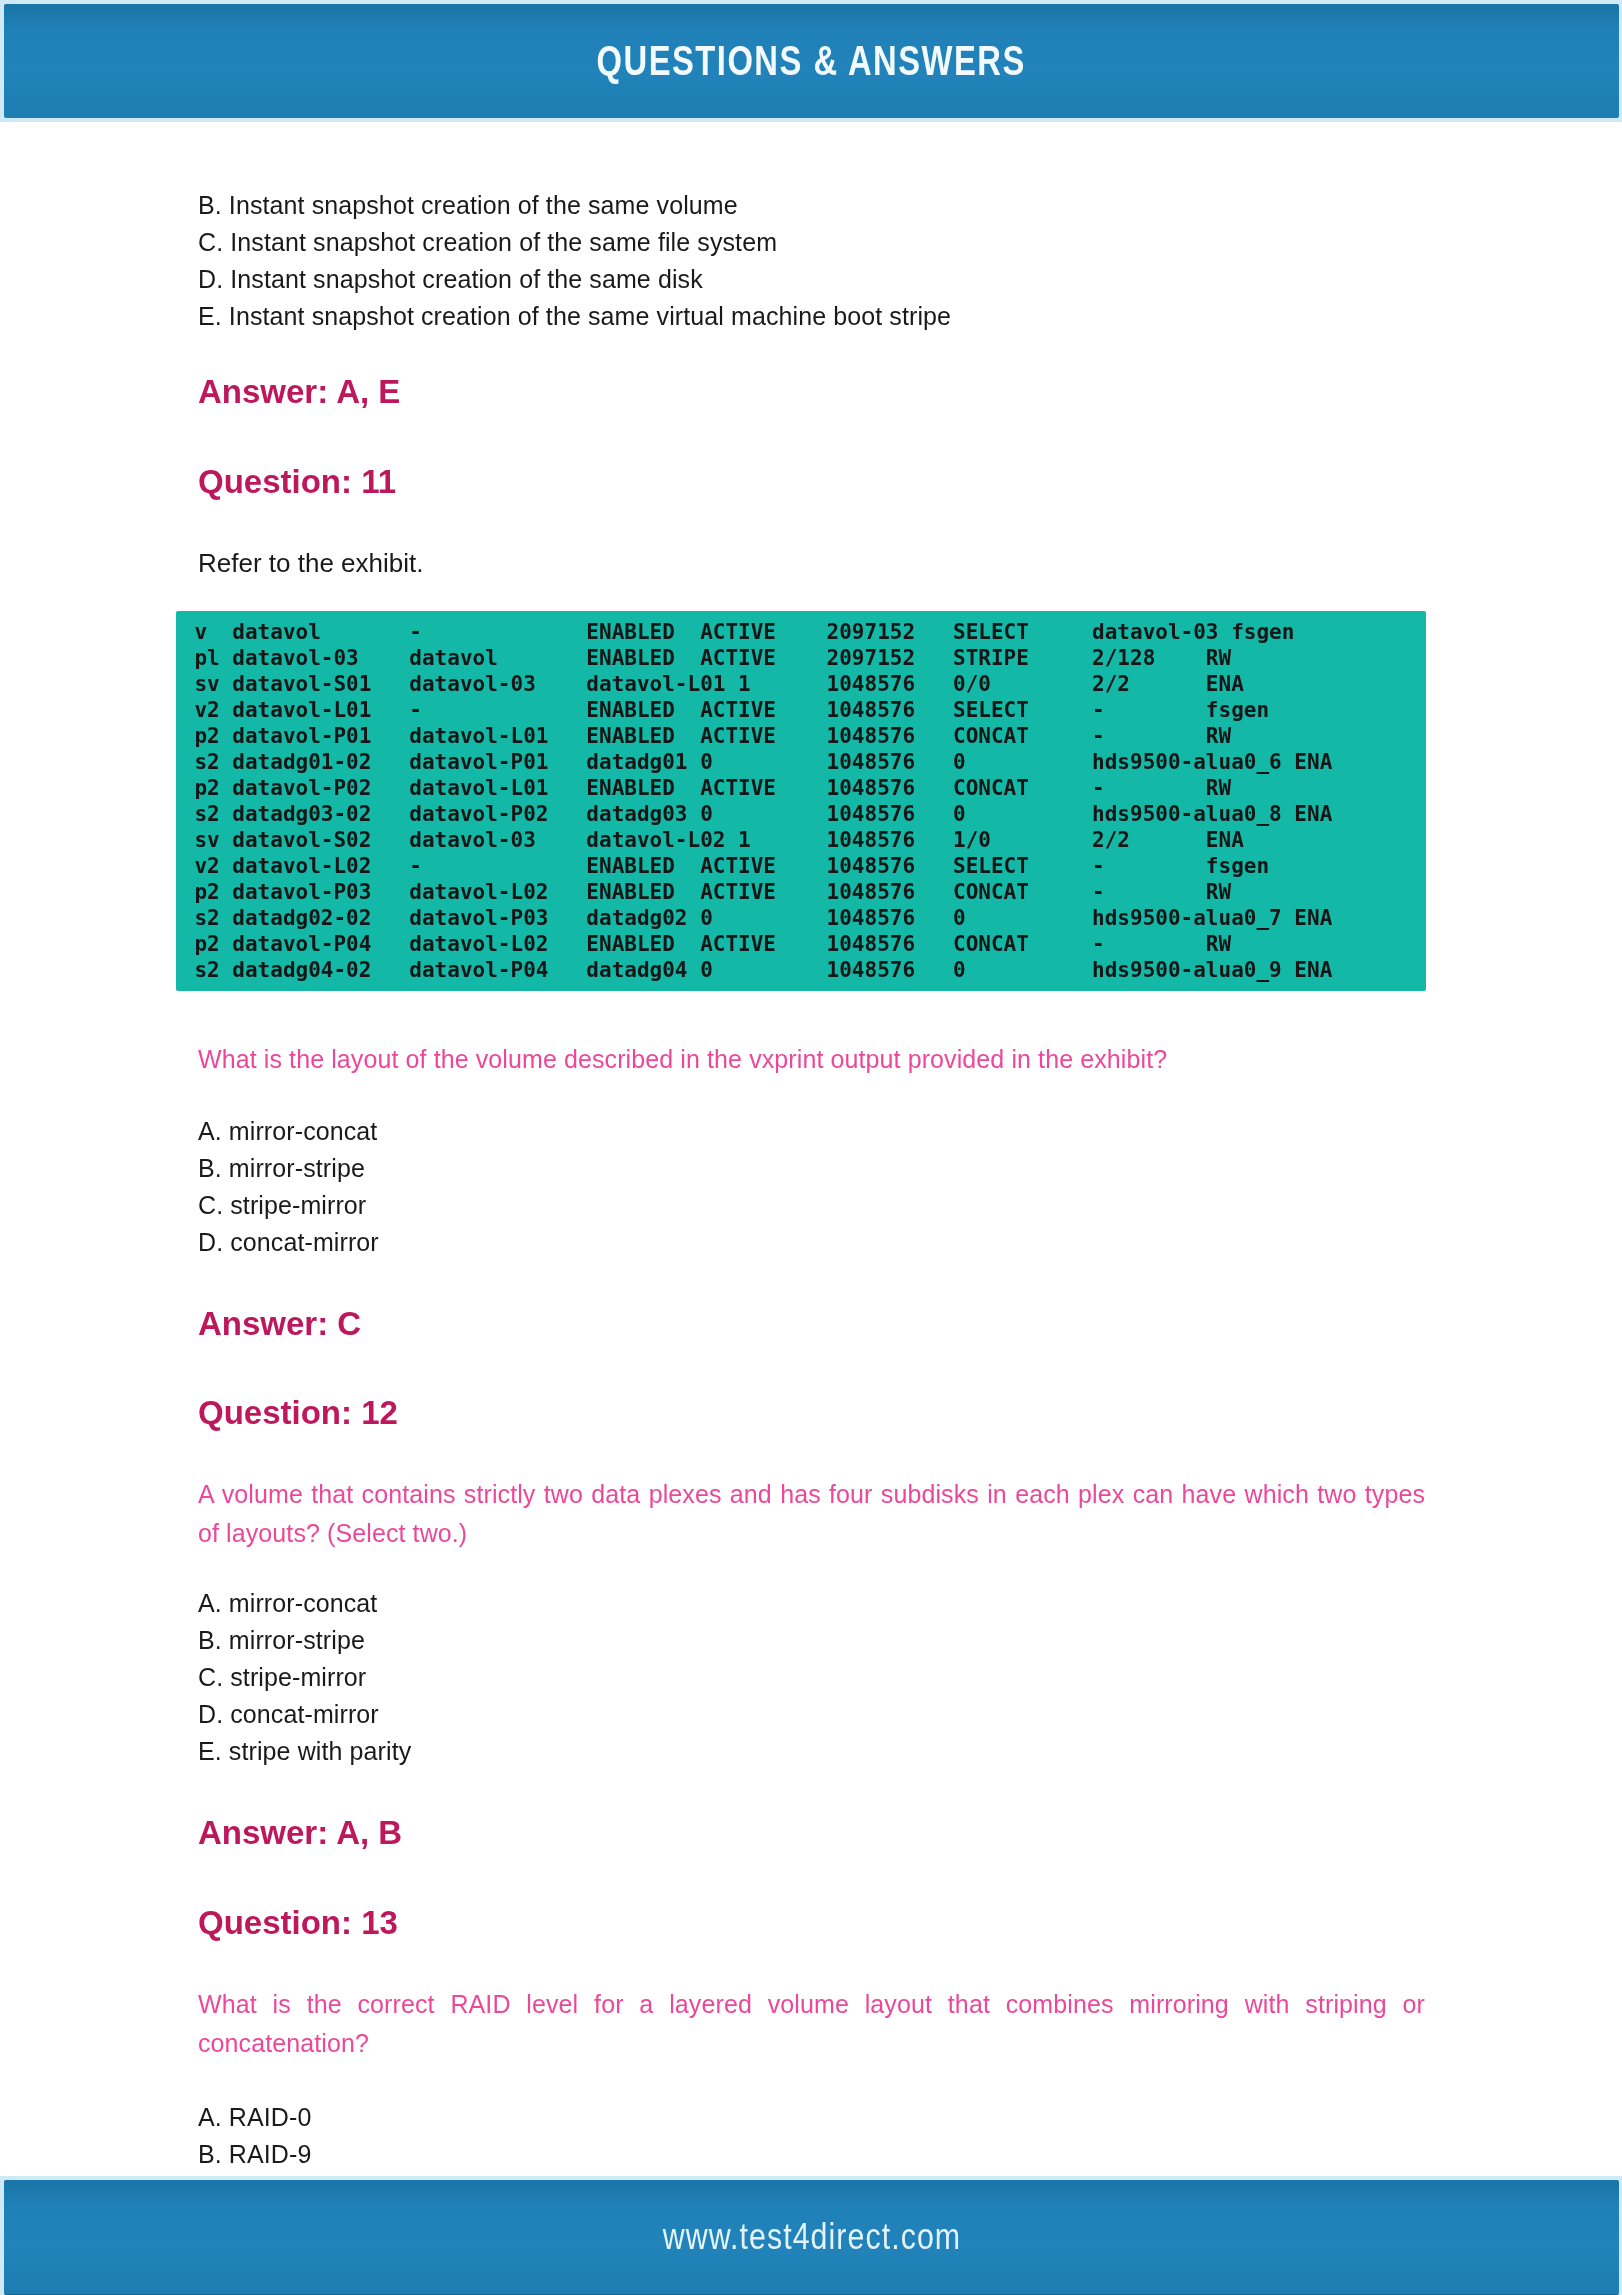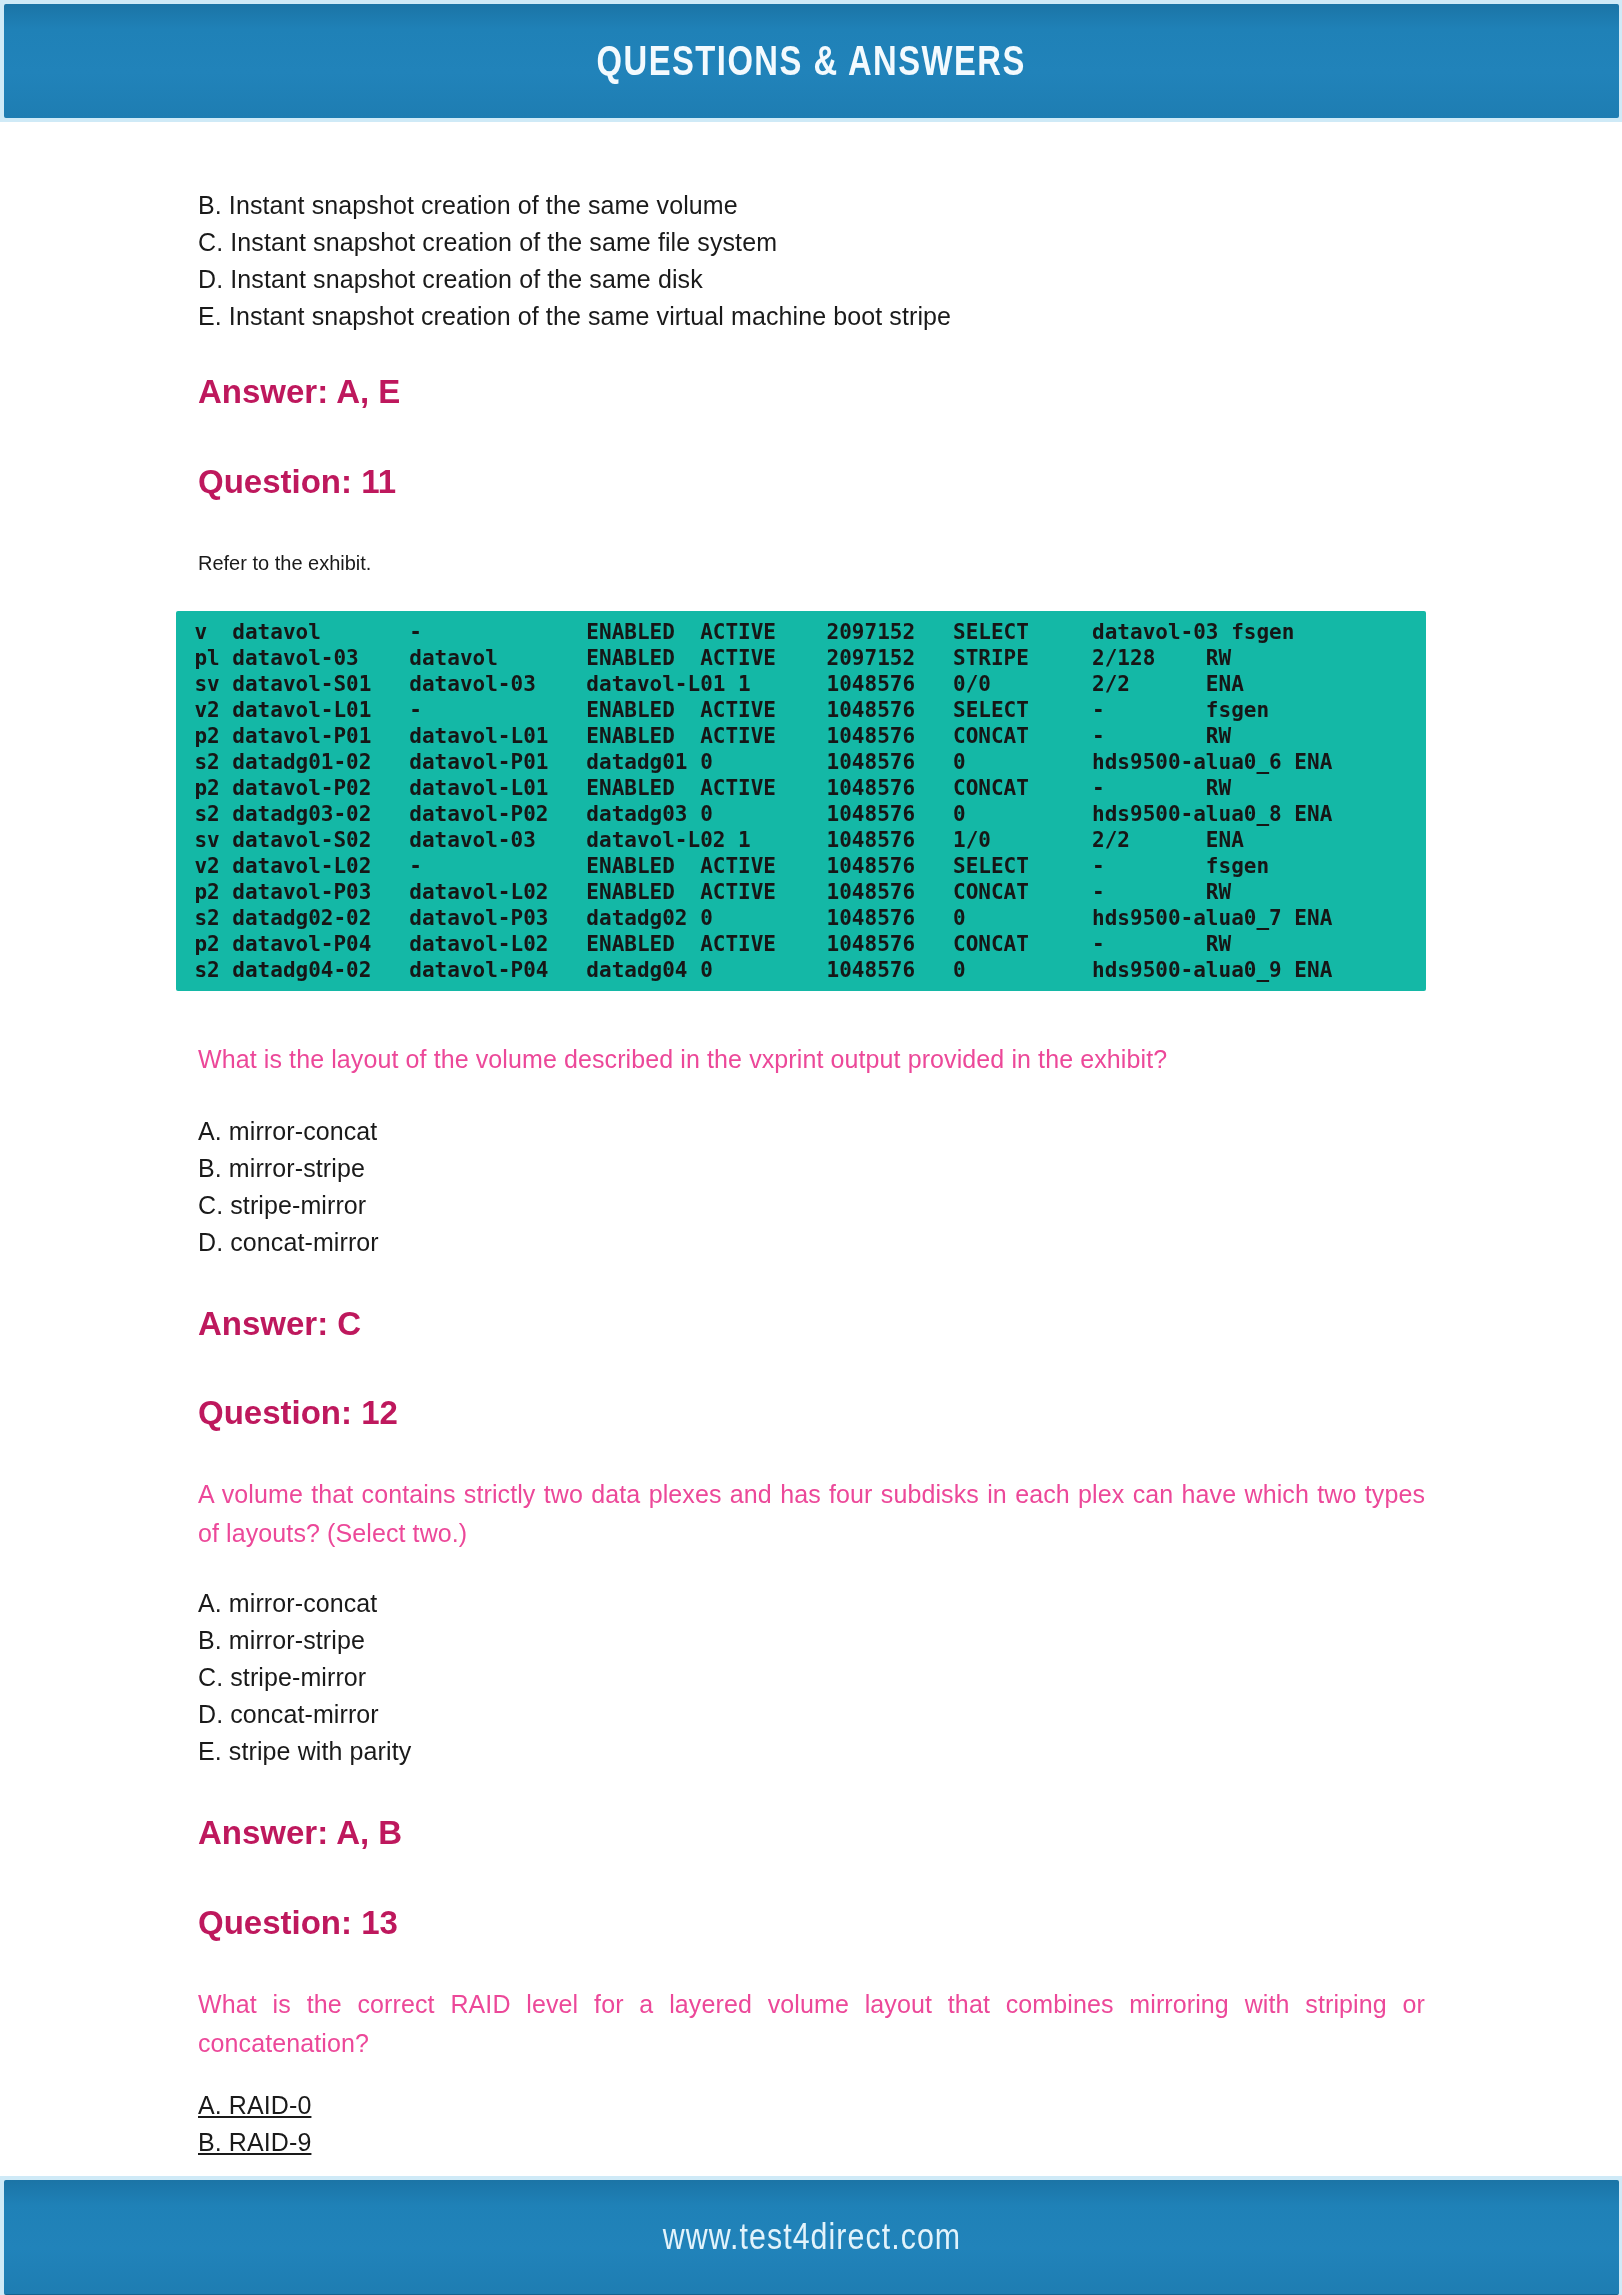--- a/index.html
+++ b/index.html
@@ -63,21 +63,21 @@
   .opt-block { font-size: 25px; line-height: 37px; letter-spacing: 0.1px; color: #1a1a1a; }
   .opt { white-space: nowrap; }
 
   .h-answer, .h-question {
     font-size: 33px;
     line-height: 41px;
     font-weight: 700;
     color: #be185d;
     white-space: nowrap;
   }
-  .refer-line { font-size: 20px; line-height: 37px; color: #1a1a1a; }
+  .refer-line { font-size: 26px; line-height: 37px; color: #1a1a1a; }
   .q-text {
     font-size: 25px;
     line-height: 39px;
     letter-spacing: 0.1px;
     color: #ec4899;
     text-align: justify;
   }
   .q-text.single { line-height: 38px; text-align: left; white-space: nowrap; }
 
   
@@ -88,21 +88,21 @@
   .m-exhibit  { margin-top: 23px; }
   .m-q11text  { margin-top: 49px; }
   .m-opts11   { margin-top: 35px; }
   .m-ans2     { margin-top: 42px; }
   .m-q12h     { margin-top: 48px; }
   .m-q12text  { margin-top: 42px; }
   .m-opts12   { margin-top: 32px; }
   .m-ans3     { margin-top: 42px; }
   .m-q13h     { margin-top: 49px; }
   .m-q13text  { margin-top: 42px; }
-  .m-opts13   { margin-top: 24px; text-decoration: underline; }
+  .m-opts13   { margin-top: 36px; }
 
   
   .exhibit {
     box-sizing: border-box;
     margin-left: -21.6px;
     width: 1250px;
     background: #14b8a6;
     padding: 8.2px 6.3px 8.2px 18px;
     border-radius: 2px;
     margin-top: 29px;

